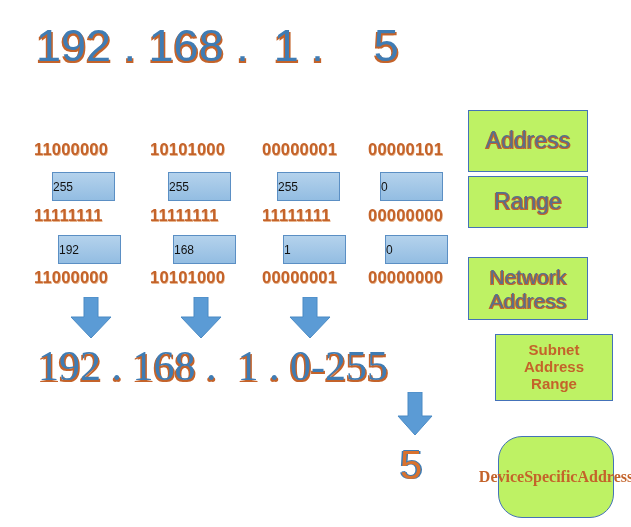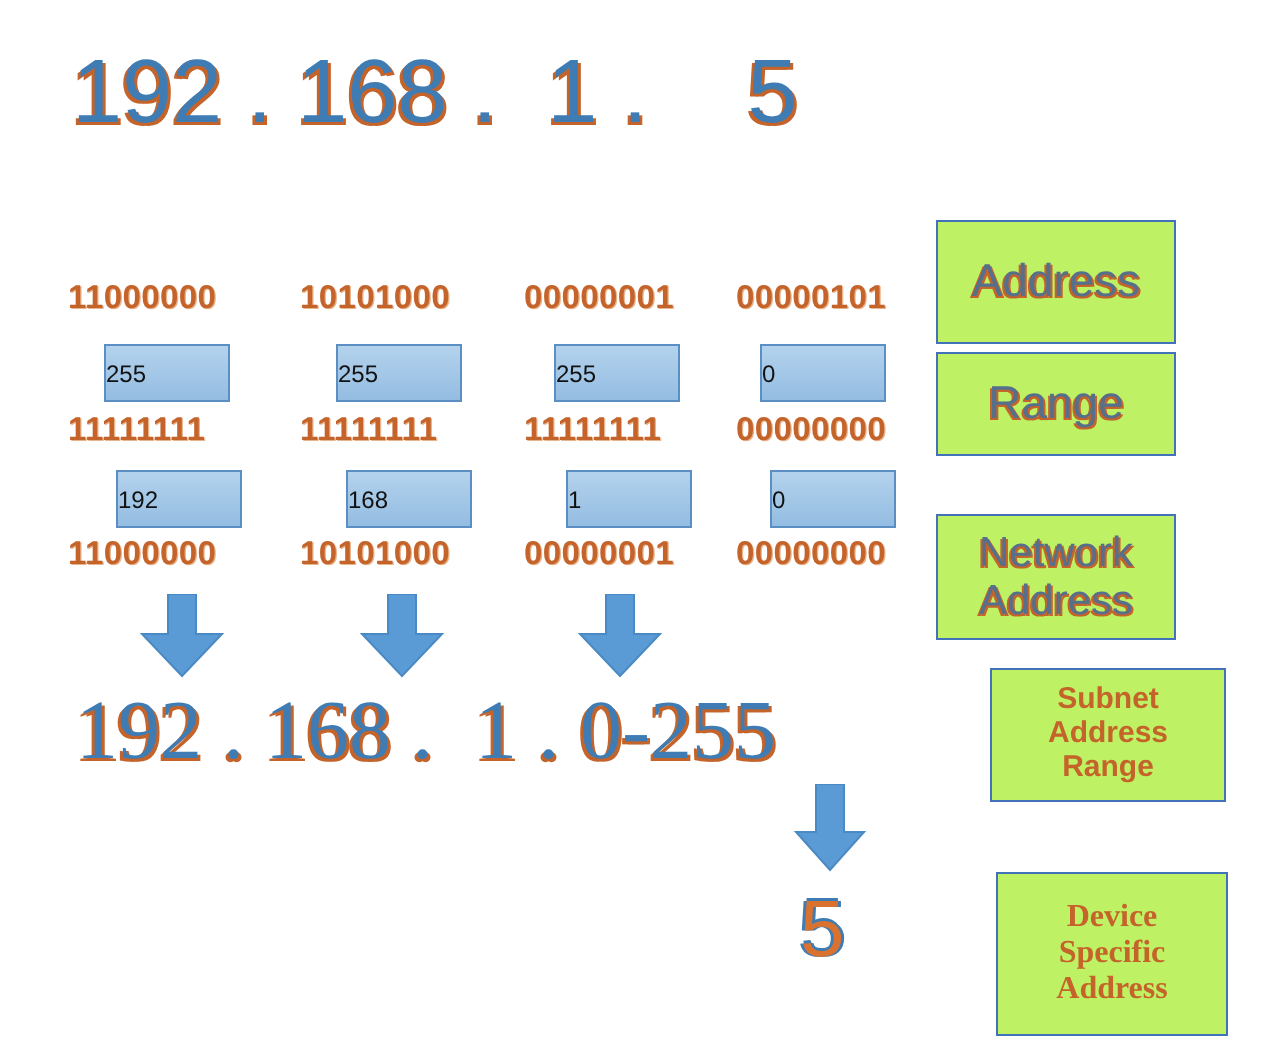--- a/index.html
+++ b/index.html
@@ -199,19 +199,19 @@
     <span class="lbl-blue two-line">Network</span>
     <span class="lbl-blue two-line">Address</span>
   </div>
 
   <div class="labelbox" style="left:495px; top:334px; width:118px; height:67px; flex-direction:column;">
     <span class="lbl-orange-sans">Subnet</span>
     <span class="lbl-orange-sans">Address</span>
     <span class="lbl-orange-sans">Range</span>
   </div>
 
-  <div class="labelbox" style="left:498px; top:436px; width:116px; height:82px; flex-direction:column;">
+  <div class="labelbox" style="left:498px; top:436px; width:116px; height:82px; flex-direction:row;border-radius:24px;">
     <span class="lbl-orange-serif">Device</span>
     <span class="lbl-orange-serif">Specific</span>
     <span class="lbl-orange-serif">Address</span>
   </div>
 
 </div>
 
 </body></html>

